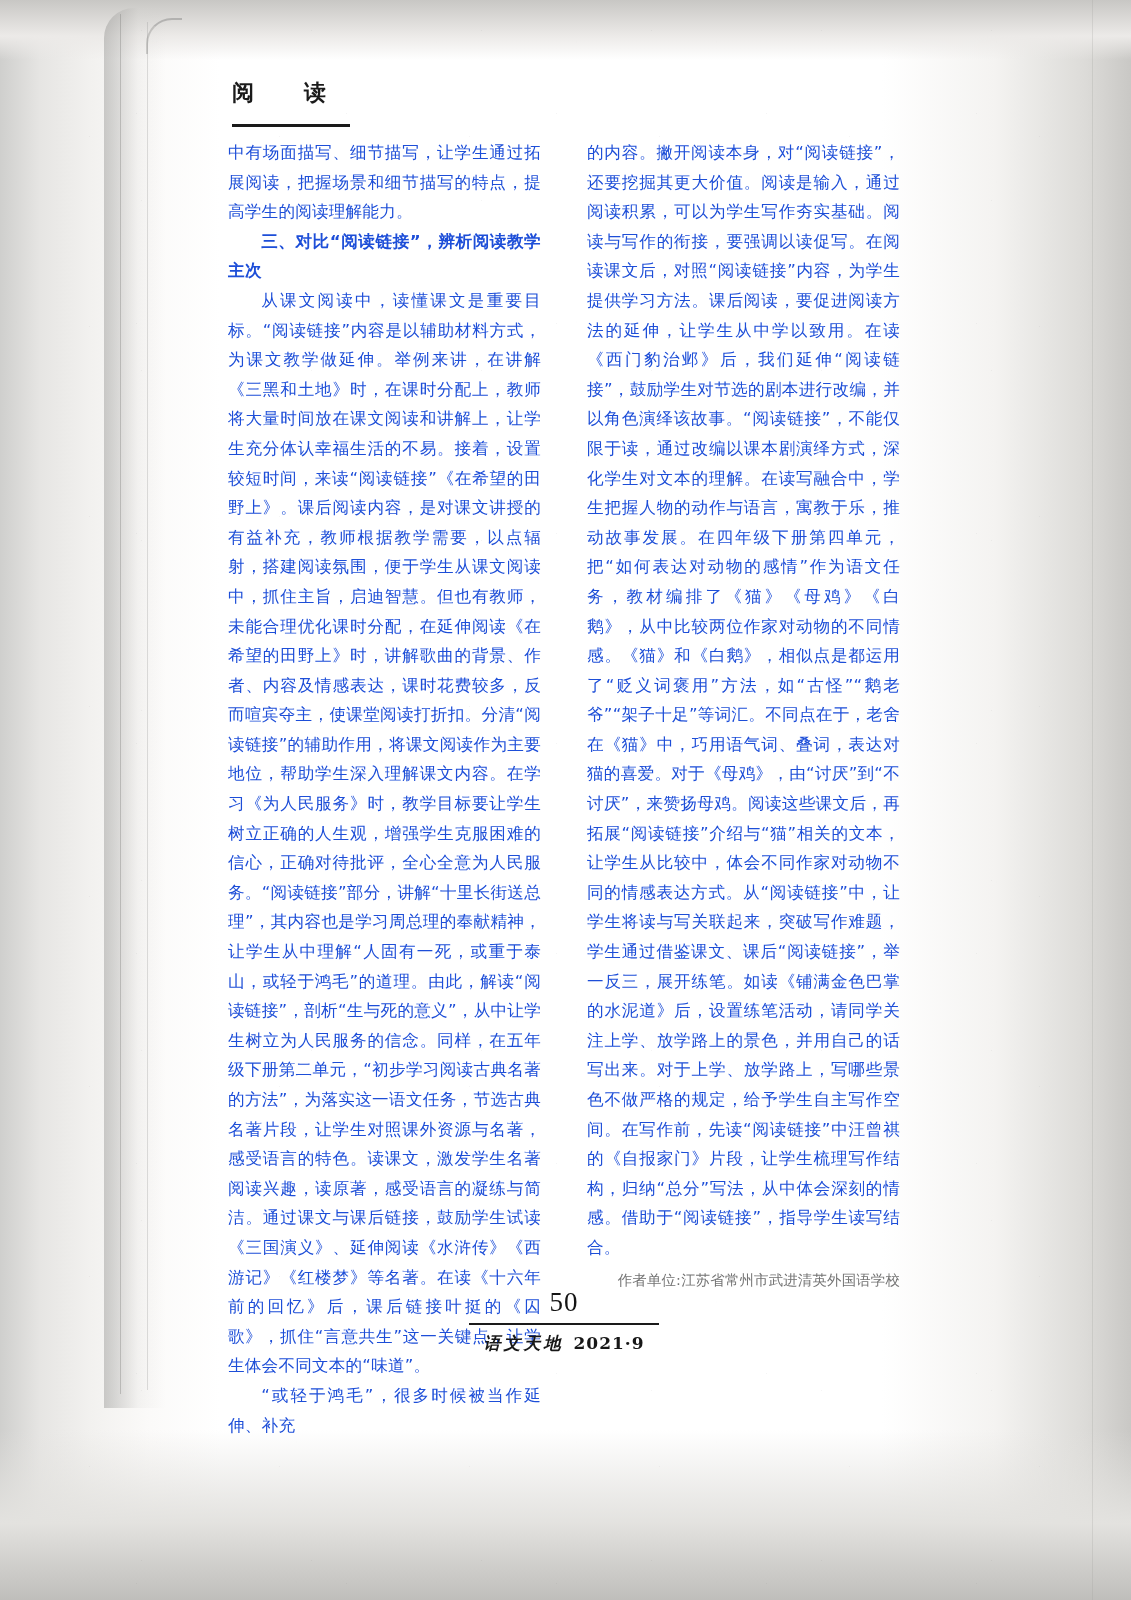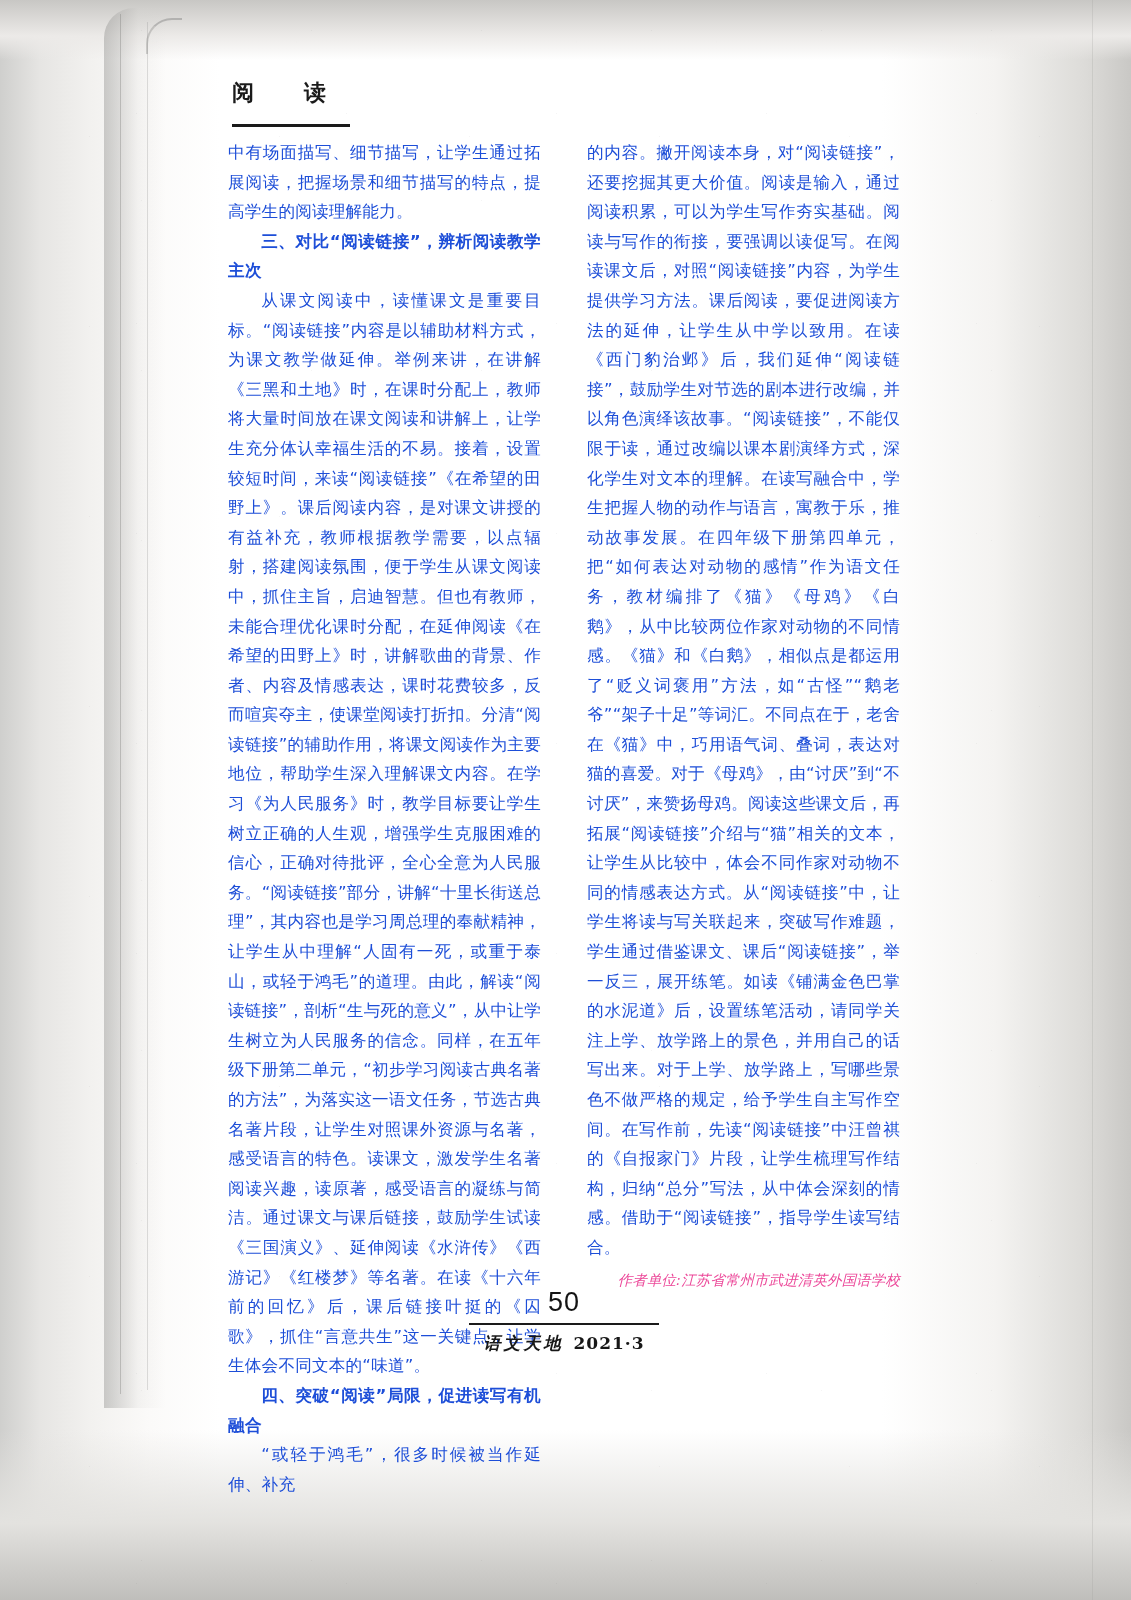--- a/index.html
+++ b/index.html
@@ -134,33 +134,32 @@
   p.sub {
     font-weight: bold;
     text-indent: 2em;
     letter-spacing: .3px;
   }
   .byline {
     margin-top: 4px;
     font-size: 14.4px;
     line-height: 26px;
     text-align: right;
-    color: #ec4899;
-    font-style: italic;
+    color: #737373;
   }
 
   .footer {
     position: absolute;
     left: 228px;
     top: 1287px;
     width: 672px;
     text-align: center;
   }
   .folio {
-    font-family: Liberation Sans, sans-serif;
+    font-family: Liberation Serif, serif;
     font-size: 27px;
     color: #141414;
     line-height: 30px;
     letter-spacing: 1px;
   }
   .folio-rule {
     margin: 6px auto 0;
     width: 190px;
     height: 2px;
     background: #1a1a1a;
@@ -216,34 +215,33 @@
     <div class="header-title">阅　读</div>
     <div class="header-rule"></div>
   </div>
 
   <div class="columns">
 
     <div class="col">
       <p>中有场面描写、细节描写，让学生通过拓展阅读，把握场景和细节描写的特点，提高学生的阅读理解能力。</p>
       <p class="sub">三、对比“阅读链接”，辨析阅读教学主次</p>
       <p class="indent">从课文阅读中，读懂课文是重要目标。“阅读链接”内容是以辅助材料方式，为课文教学做延伸。举例来讲，在讲解《三黑和土地》时，在课时分配上，教师将大量时间放在课文阅读和讲解上，让学生充分体认幸福生活的不易。接着，设置较短时间，来读“阅读链接”《在希望的田野上》。课后阅读内容，是对课文讲授的有益补充，教师根据教学需要，以点辐射，搭建阅读氛围，便于学生从课文阅读中，抓住主旨，启迪智慧。但也有教师，未能合理优化课时分配，在延伸阅读《在希望的田野上》时，讲解歌曲的背景、作者、内容及情感表达，课时花费较多，反而喧宾夺主，使课堂阅读打折扣。分清“阅读链接”的辅助作用，将课文阅读作为主要地位，帮助学生深入理解课文内容。在学习《为人民服务》时，教学目标要让学生树立正确的人生观，增强学生克服困难的信心，正确对待批评，全心全意为人民服务。“阅读链接”部分，讲解“十里长街送总理”，其内容也是学习周总理的奉献精神，让学生从中理解“人固有一死，或重于泰山，或轻于鸿毛”的道理。由此，解读“阅读链接”，剖析“生与死的意义”，从中让学生树立为人民服务的信念。同样，在五年级下册第二单元，“初步学习阅读古典名著的方法”，为落实这一语文任务，节选古典名著片段，让学生对照课外资源与名著，感受语言的特色。读课文，激发学生名著阅读兴趣，读原著，感受语言的凝练与简洁。通过课文与课后链接，鼓励学生试读《三国演义》、延伸阅读《水浒传》《西游记》《红楼梦》等名著。在读《十六年前的回忆》后，课后链接叶挺的《囚歌》，抓住“言意共生”这一关键点，让学生体会不同文本的“味道”。</p>
-      <p class="sub">四、突破“阅读”局限，促进读写有机融合</p>
       <p class="indent">“或轻于鸿毛”，很多时候被当作延伸、补充</p>
     </div>
 
     <div class="col">
       <p>的内容。撇开阅读本身，对“阅读链接”，还要挖掘其更大价值。阅读是输入，通过阅读积累，可以为学生写作夯实基础。阅读与写作的衔接，要强调以读促写。在阅读课文后，对照“阅读链接”内容，为学生提供学习方法。课后阅读，要促进阅读方法的延伸，让学生从中学以致用。在读《西门豹治邺》后，我们延伸“阅读链接”，鼓励学生对节选的剧本进行改编，并以角色演绎该故事。“阅读链接”，不能仅限于读，通过改编以课本剧演绎方式，深化学生对文本的理解。在读写融合中，学生把握人物的动作与语言，寓教于乐，推动故事发展。在四年级下册第四单元，把“如何表达对动物的感情”作为语文任务，教材编排了《猫》《母鸡》《白鹅》，从中比较两位作家对动物的不同情感。《猫》和《白鹅》，相似点是都运用了“贬义词褒用”方法，如“古怪”“鹅老爷”“架子十足”等词汇。不同点在于，老舍在《猫》中，巧用语气词、叠词，表达对猫的喜爱。对于《母鸡》，由“讨厌”到“不讨厌”，来赞扬母鸡。阅读这些课文后，再拓展“阅读链接”介绍与“猫”相关的文本，让学生从比较中，体会不同作家对动物不同的情感表达方式。从“阅读链接”中，让学生将读与写关联起来，突破写作难题，学生通过借鉴课文、课后“阅读链接”，举一反三，展开练笔。如读《铺满金色巴掌的水泥道》后，设置练笔活动，请同学关注上学、放学路上的景色，并用自己的话写出来。对于上学、放学路上，写哪些景色不做严格的规定，给予学生自主写作空间。在写作前，先读“阅读链接”中汪曾祺的《自报家门》片段，让学生梳理写作结构，归纳“总分”写法，从中体会深刻的情感。借助于“阅读链接”，指导学生读写结合。</p>
       <p class="byline">作者单位:江苏省常州市武进清英外国语学校</p>
     </div>
 
   </div>
 
   <div class="footer">
     <div class="folio">50</div>
     <div class="folio-rule"></div>
     <div class="footer-line">
-      <span class="mag">语文天地</span><span class="issue">2021·3</span>
+      <span class="mag">语文天地</span><span class="issue">2021·9</span>
     </div>
   </div>
 
 </div>
 
 <div class="speckle"></div>
 
 </body></html>

